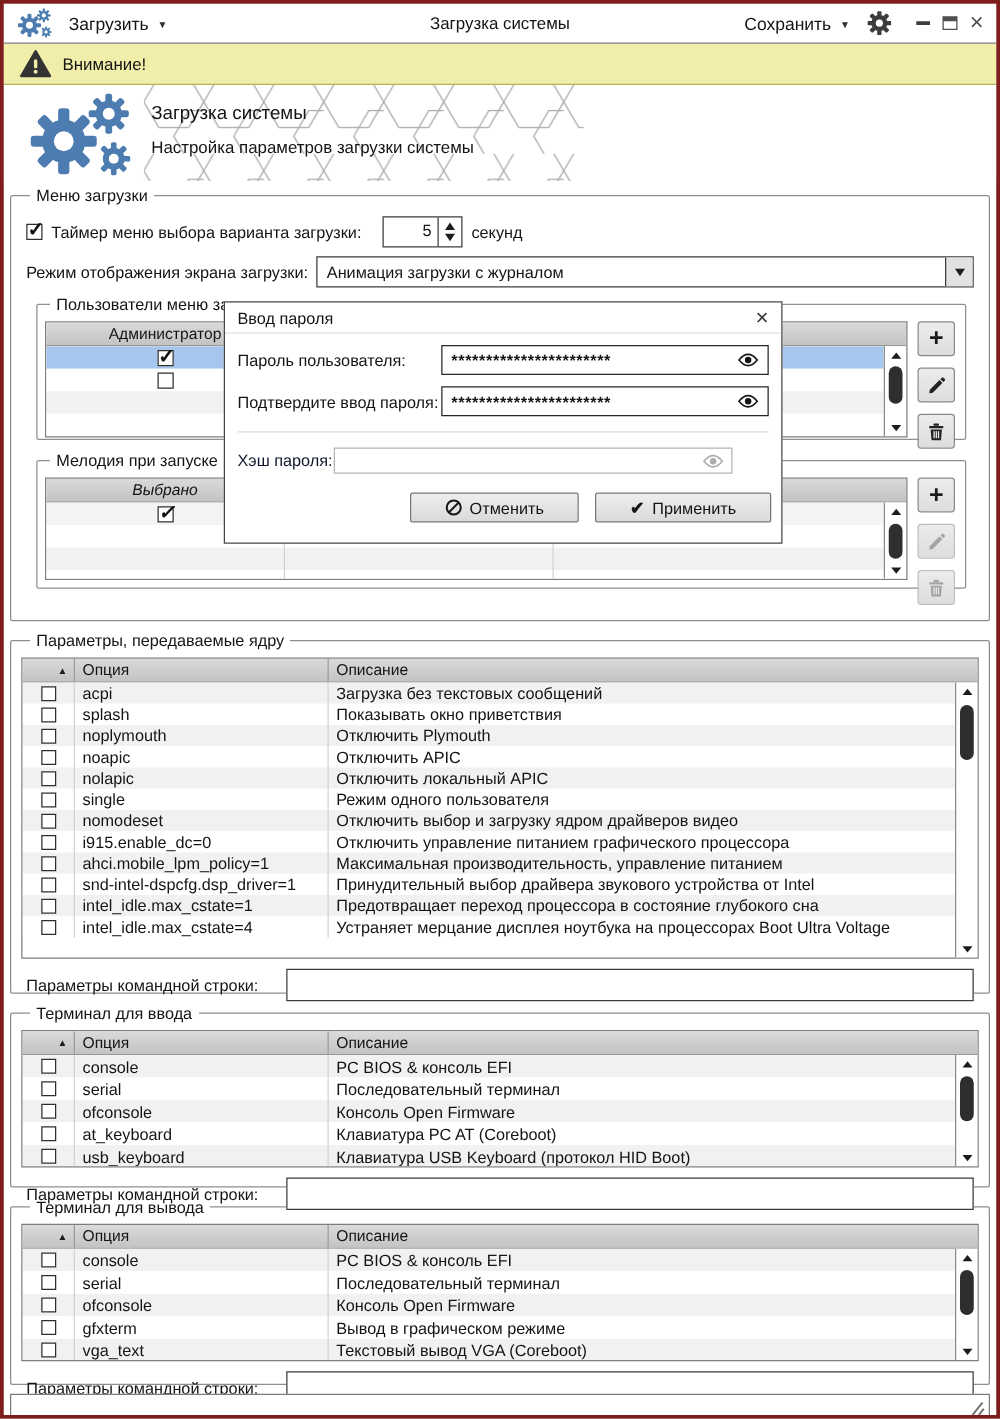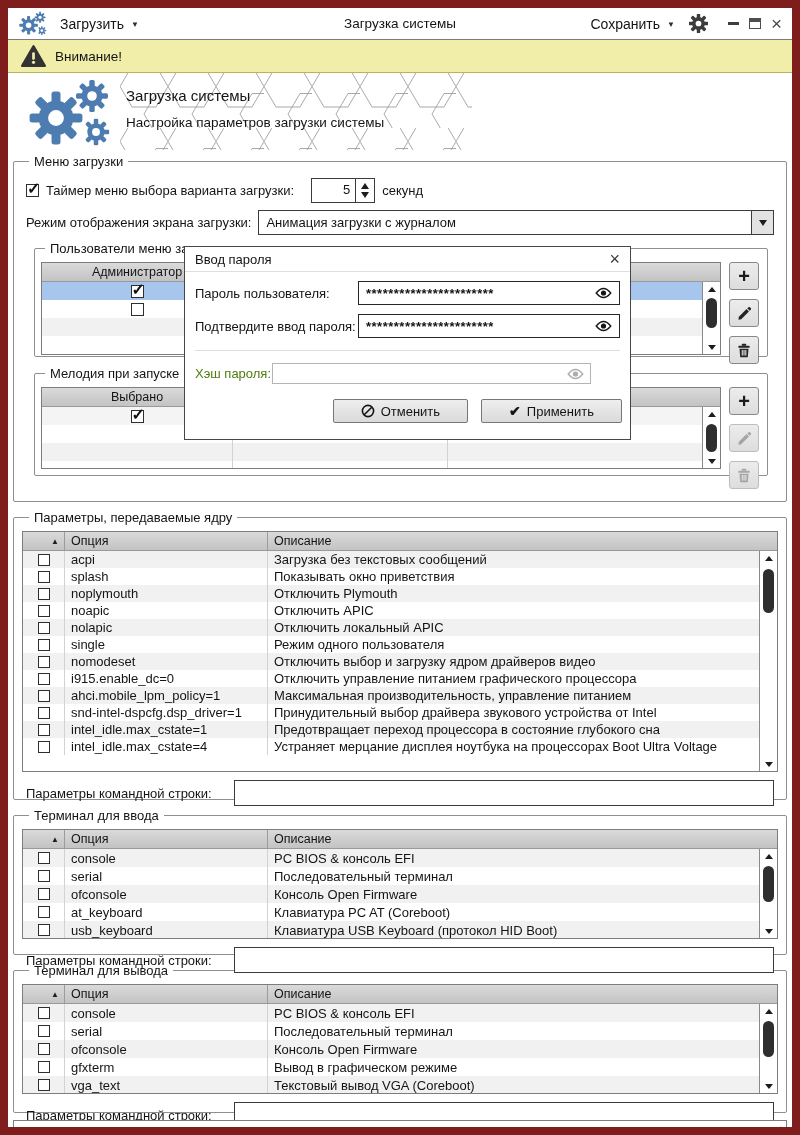--- a/index.html
+++ b/index.html
@@ -1,18 +1,18 @@
 <!DOCTYPE html>
 <html><head>
 <meta charset="utf-8">
 <style>
   * { box-sizing: border-box; margin:0; padding:0; }
   html,body { width:800px; height:1135px; }
   body { font-family:"Liberation Sans", sans-serif; font-size:13px; color:#141414; background:#888; }
-  .window { position:relative; width:800px; height:1135px; background:#fff; border:8px solid #7f1d1d; overflow:hidden; }
+  .window { position:relative; width:800px; height:1135px; background:#fff; border:3px solid #7f1d1d; overflow:hidden; }
 
   
   .titlebar { position:relative; height:32px; display:flex; align-items:center; padding:0 10px; border-bottom:1px solid #7c7c7c; background:#fff; }
   .titlebar .center-title { position:absolute; left:0; right:0; text-align:center; font-size:13.5px; pointer-events:none; }
   .menu-btn { display:flex; align-items:center; gap:7px; margin-left:12px; font-size:14px; cursor:default; }
   .caret { font-size:8px; color:#2d2d2d; transform:translateY(1px); }
   .tb-right { margin-left:auto; display:flex; align-items:center; gap:14px; }
   .win-controls { display:flex; align-items:center; gap:10px; margin-left:6px; }
   .minimize-glyph { width:11px; height:3px; background:#3e3e3e; }
   .restore-glyph { width:12px; height:11px; border:1.5px solid #4e4e4e; border-top:4px solid #4e4e4e; }
@@ -107,21 +107,21 @@
   
   .dialog { position:absolute; left:176px; top:238px; width:447px; height:194px; background:#fff; border:1px solid #474747; z-index:50; }
   .dlg-title { height:25px; display:flex; align-items:center; padding:0 10px; border-bottom:1px solid #dedede; font-size:13px; }
   .dlg-close { margin-left:auto; font-size:18px; color:#3a3a3a; line-height:16px; }
   .dlg-row { display:flex; align-items:center; margin:9px 10px 0; }
   .dlg-row .dlab { width:163px; flex:none; }
   .pw-field { flex:1; height:24px; border:1.5px solid #262626; display:flex; align-items:center; padding:0 7px; background:#fff; }
   .pw-stars { flex:1; font-weight:bold; letter-spacing:.5px; font-size:13px; overflow:hidden; white-space:nowrap; }
   .dlg-sep { border-top:1px solid #dcdcdc; margin:12px 10px 0; }
   .hash-row { margin-top:12px; }
-  .hash-row .dlab { width:77px; color:#4d7c0f; }
+  .hash-row .dlab { width:77px; color:#0f172a; }
   .hash-field { flex:1; height:21px; border:1px solid #b4b4b4; margin-right:29px; display:flex; align-items:center; padding:0 6px; }
   .dlg-btns { display:flex; justify-content:flex-end; gap:13px; margin:15px 8px 0; }
   .dlg-btn { height:24px; padding:0 27px; border:1px solid #767676; border-radius:2px; background:linear-gradient(#eeeeee,#dadada); display:flex; align-items:center; gap:6px; font-size:13px; }
   .check-glyph { font-weight:bold; font-size:14px; }
 </style>
 </head>
 <body>
 
 <div class="window">
 
@@ -350,21 +350,21 @@
                 <rect x="8.4" y="7.4" width="1.1" height="6" fill="#eee"></rect>
               </svg>
           </div>
         </div>
       </div>
     </fieldset>
 
     <fieldset class="inner" style="height:110px; margin-top:9px;">
       <legend>Мелодия при запуске</legend>
       <div class="group-flex">
-        <div class="tbl utbl" style="height:82px;">
+        <div class="tbl utbl" style="height:82px;font-style:italic;">
           <div class="thead">
             <div class="uc1">Выбрано</div>
             <div class="c2" style="width:215px; border-left:1px solid #9b9b9b;"></div>
             <div class="c3" style="border-left:1px solid #9b9b9b;"></div>
           </div>
           <div class="tbody">
             <div class="rows">
               <div class="trow h18" style="background:#f4f4f4">
                 <div class="uc1">
                     <span class="cb checked"></span>

